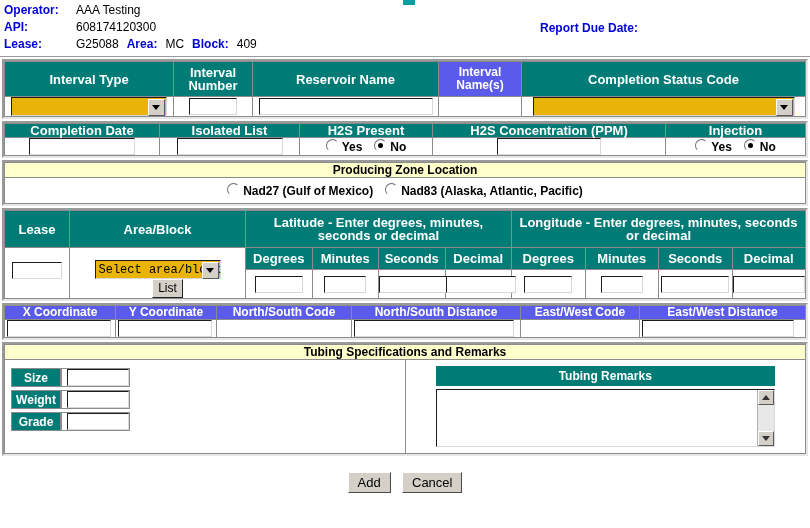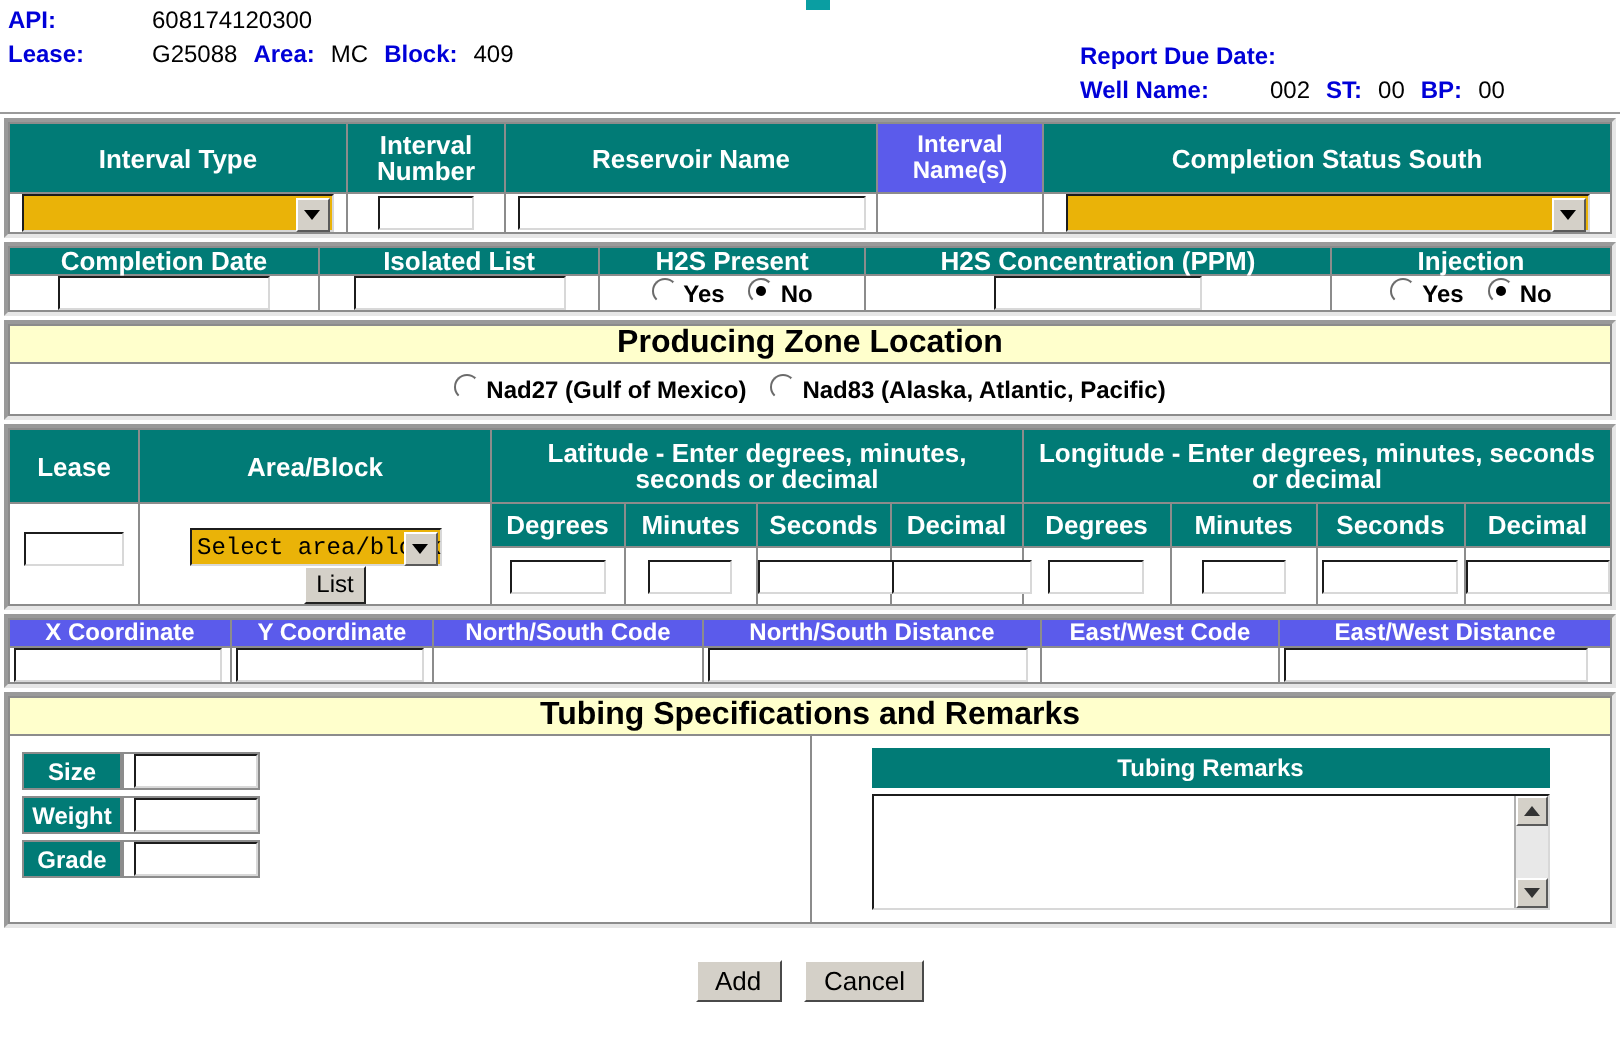--- a/index.html
+++ b/index.html
@@ -25,21 +25,21 @@
   table{border-collapse:separate;border-spacing:0;}
   .blk{margin:0 2px 2px 2px;border:2px solid;border-color:#9a9a9a #e6e6e6 #e6e6e6 #9a9a9a;
        background:#ffffff;box-sizing:border-box;width:806px;}
   .tb{width:100%;border-collapse:collapse;table-layout:fixed;}
   .tb td,.tb th{border:1px solid #8c8c8c;padding:0;vertical-align:middle;}
 
   .hd{background:#017b76;color:#ffffff;font-weight:bold;font-size:13px;
       text-align:center;padding:3px 2px;line-height:13px;}
   .hdp{background:#5b5beb;color:#ffffff;font-weight:bold;font-size:12px;
        text-align:center;padding:3px 2px;line-height:13px;}
-  .hdy{background:#ffffcc;color:#000000;font-weight:bold;font-size:16px;
+  .hdy{background:#ffffcc;color:#000000;font-weight:bold;font-size:12px;
        text-align:center;padding:3px 2px;}
   .cell{background:#ffffff;text-align:center;padding:4px 3px;}
   .cellL{background:#ffffff;text-align:left;padding:4px 3px;}
 
   
   input.t{
     font-family:"Liberation Sans","DejaVu Sans",sans-serif;font-size:12px;
     border:1px solid;border-color:#1c1c1c #d8d8d8 #d8d8d8 #1c1c1c;
     background:#ffffff;height:17px;box-sizing:border-box;padding:0 2px;
   }
@@ -105,47 +105,47 @@
 </head>
 <body>
 
 <div class="page">
 
   <div class="topbar">
     <div class="teal-stub"></div>
 
     <div class="info-left">
       <div class="irow">
+        <span class="lbl w-op">Operator:</span><span class="val">AAA Testing</span>
+      </div>
+      <div class="irow">
         <span class="lbl w-op">API:</span><span class="val">608174120300</span>
       </div>
       <div class="irow">
         <span class="lbl w-op">Lease:</span><span class="val">G25088</span><span class="sp"></span><span class="lbl">Area:</span><span class="sp"></span><span class="val">MC</span><span class="sp"></span><span class="lbl">Block:</span><span class="sp"></span><span class="val">409</span>
       </div>
     </div>
 
     <div class="info-right">
       <div class="irow">
         <span class="lbl">Report Due Date:</span>
         <span class="val"></span>
       </div>
-      <div class="irow">
-        <span class="lbl w-rp">Well Name:</span><span class="val">002</span><span class="sp"></span><span class="lbl">ST:</span><span class="sp"></span><span class="val">00</span><span class="sp"></span><span class="lbl">BP:</span><span class="sp"></span><span class="val">00</span>
-      </div>
     </div>
   </div>
 
   <div class="blk" style="margin-top:2px;">
     <table class="tb">
       <tbody>
           <tr>
         <td class="hd" style="width:168px;height:34px;">Interval Type</td>
         <td class="hd" style="width:78px;">Interval Number</td>
         <td class="hd" style="width:185px;margin-left:24px;">Reservoir Name</td>
         <td class="hdp" style="width:82px;">Interval Name(s)</td>
-        <td class="hd">Completion Status South</td>
+        <td class="hd">Completion Status Code</td>
       </tr>
       <tr>
         <td class="cell">
           <span class="fakeSel" style="width:156px;">
             <span class="txt"></span>
             <span class="arw"></span>
           </span>
         </td>
         <td class="cell">
           <input class="t" style="width: 48px;" value="">

